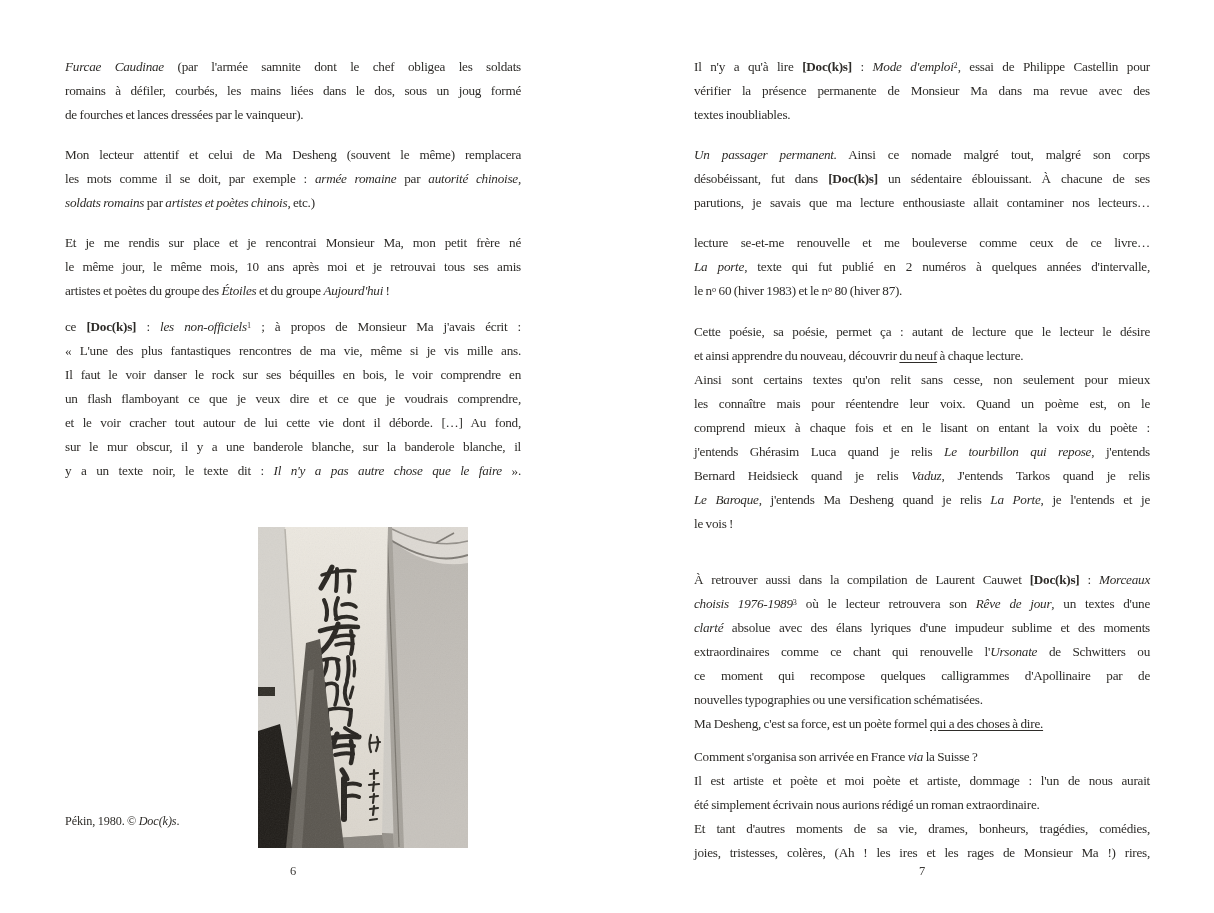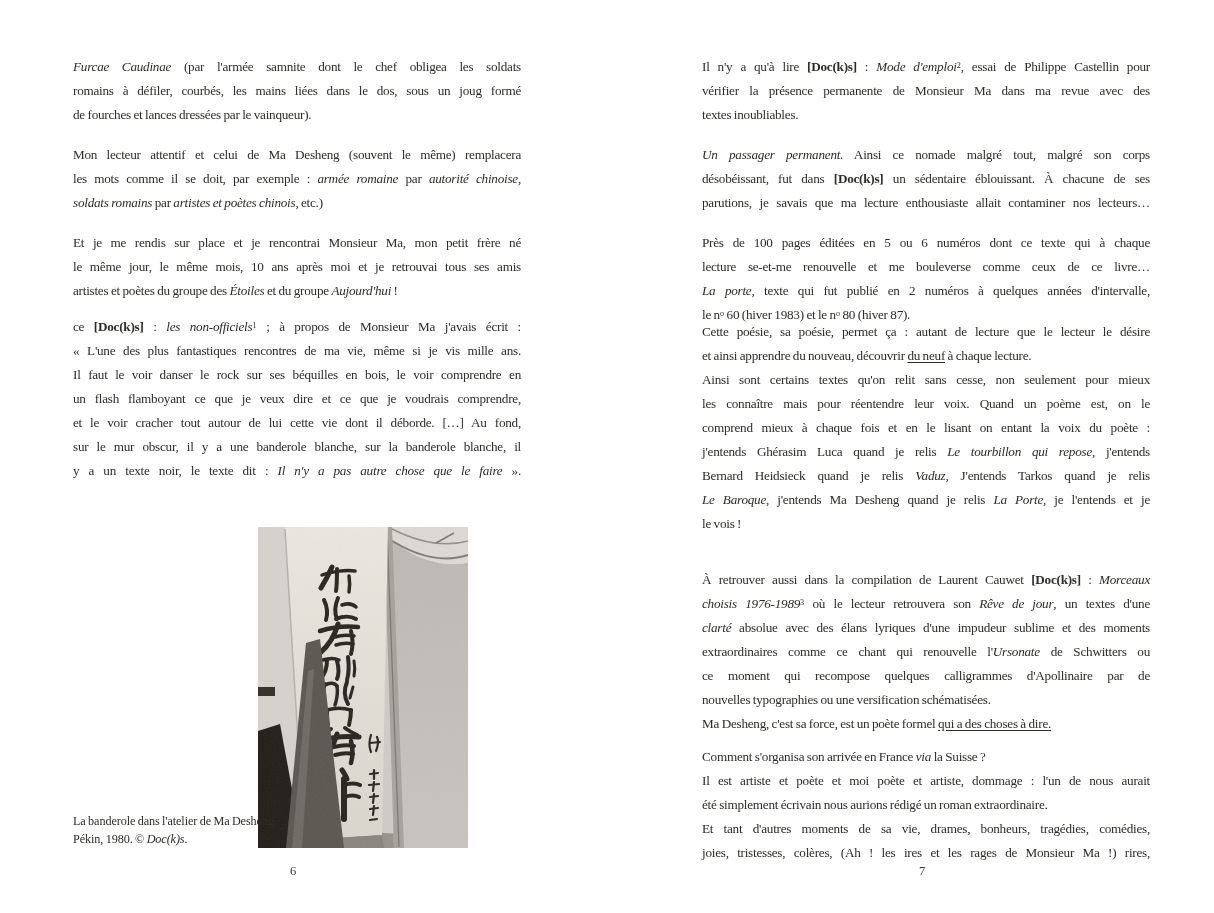--- a/index.html
+++ b/index.html
@@ -4,21 +4,21 @@
 <style>
   html,body{margin:0;padding:0;}
   body{
     width:1214px;height:913px;background:#ffffff;position:relative;overflow:hidden;
     font-family:"Liberation Serif","DejaVu Serif",serif;color:#2e2c29;
   }
   .page{position:absolute;top:0;height:913px;}
   #left-page{left:65px;width:456px;}
   #right-page{left:694px;width:456px;}
   .para{position:absolute;left:0;width:456px;}
-  .line{height:24px;line-height:24px;font-size:13.2px;letter-spacing:-0.25px;word-spacing:-0.5px;white-space:nowrap;margin-left:8px;}
+  .line{height:24px;line-height:24px;font-size:13.2px;letter-spacing:-0.25px;word-spacing:-0.5px;white-space:nowrap;}
   .line.j{text-align:justify;text-align-last:justify;}
   .i{font-style:italic;}
   .b{font-weight:700;}
   .u{text-decoration:underline;text-underline-offset:2px;}
   .sup{font-size:0.62em;position:relative;top:-0.38em;letter-spacing:0;line-height:0;}
   .pagenum{position:absolute;top:864px;left:0;width:456px;text-align:center;font-size:12.5px;color:#3a3835;}
   .caption{position:absolute;left:0;top:812px;width:310px;}
   .caption .line{height:18px;line-height:18px;font-size:12.2px;letter-spacing:-0.1px;white-space:nowrap;}
   .photo{position:absolute;left:193px;top:527px;width:210px;height:321px;}
   .photo svg{display:block;filter:blur(.25px);}
@@ -141,39 +141,37 @@
       </g>
       <rect x="0" y="160" width="17" height="9" fill="#312e28"></rect>
       <path d="M0,204 L22,197 L45,321 L0,321 Z" fill="#201d19"></path>
       <path d="M28,321 L86,321 L62,112 L48,116 Z" fill="#5a564f"></path>
       <path d="M34,321 L44,321 L56,142 L50,144 Z" fill="#6e6a63"></path>
       <rect x="0" y="0" width="210" height="321" filter="url(#grain)" opacity="0.09"></rect>
     </svg>
   </div>
 
   <div class="caption">
-      <div class="line"><span>La banderole dans l'atelier de Ma Desheng.</span></div>
       <div class="line"><span>Pékin, 1980. © </span><span class="i">Doc(k)s</span><span>.</span></div>
     </div>
   <div class="pagenum">6</div>
 </div>
 
 <div class="page" id="right-page">
   <div class="para" style="top:55px">
       <div class="line j"><span>Il n'y a qu'à lire </span><span class="b">[Doc(k)s]</span><span> : </span><span class="i">Mode d'emploi</span><span class="sup">2</span><span>, essai de Philippe Castellin pour</span></div>
       <div class="line j"><span>vérifier la présence permanente de Monsieur Ma dans ma revue avec des</span></div>
       <div class="line"><span>textes inoubliables.</span></div>
     </div>
   <div class="para" style="top:143px">
       <div class="line j"><span class="i">Un passager permanent.</span><span> Ainsi ce nomade malgré tout, malgré son corps</span></div>
       <div class="line j"><span>désobéissant, fut dans </span><span class="b">[Doc(k)s]</span><span> un sédentaire éblouissant. À chacune de ses</span></div>
       <div class="line j"><span>parutions, je savais que ma lecture enthousiaste allait contaminer nos lecteurs…</span></div>
     </div>
   <div class="para" style="top:231px">
-      <div class="line j"><span>Près de 100 pages éditées en 5 ou 6 numéros dont ce texte qui à chaque</span></div>
       <div class="line j"><span>lecture se-et-me renouvelle et me bouleverse comme ceux de ce livre…</span></div>
       <div class="line j"><span class="i">La porte</span><span>, texte qui fut publié en 2 numéros à quelques années d'intervalle,</span></div>
       <div class="line"><span>le n</span><span class="sup">o</span><span> 60 (hiver 1983) et le n</span><span class="sup">o</span><span> 80 (hiver 87).</span></div>
     </div>
   <div class="para" style="top:320px">
       <div class="line j"><span>Cette poésie, sa poésie, permet ça : autant de lecture que le lecteur le désire</span></div>
       <div class="line"><span>et ainsi apprendre du nouveau, découvrir </span><span class="u">du neuf</span><span> à chaque lecture.</span></div>
       <div class="line j"><span>Ainsi sont certains textes qu'on relit sans cesse, non seulement pour mieux</span></div>
       <div class="line j"><span>les connaître mais pour réentendre leur voix. Quand un poème est, on le</span></div>
       <div class="line j"><span>comprend mieux à chaque fois et en le lisant on entant la voix du poète :</span></div>

